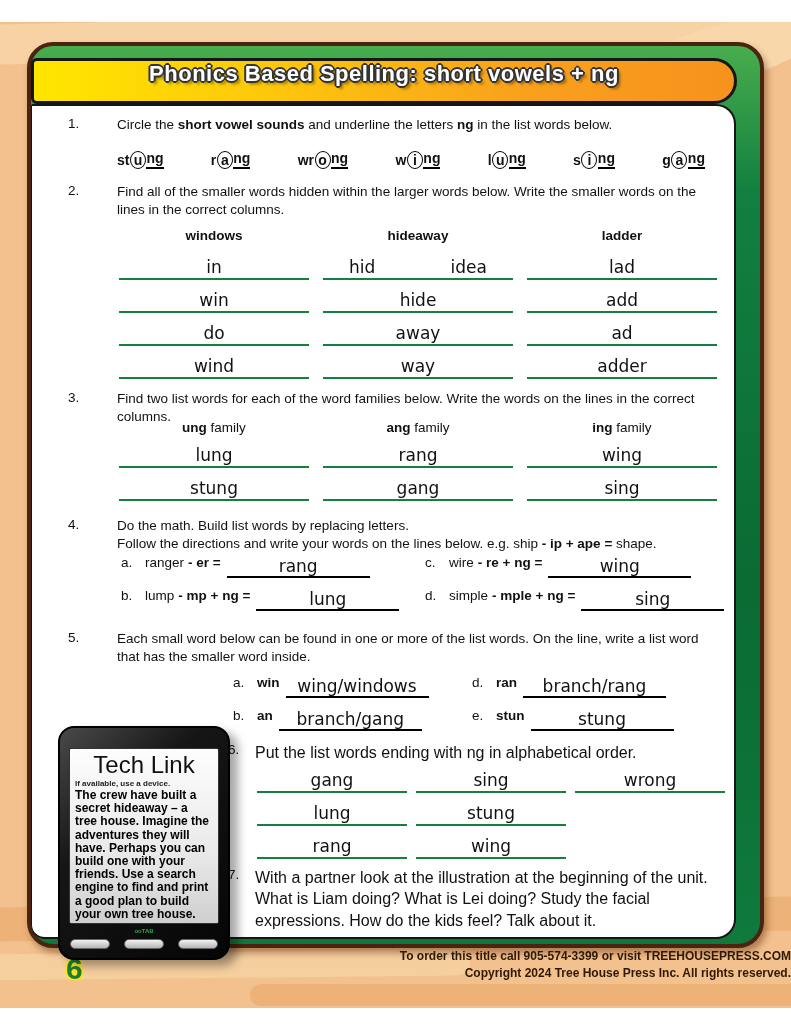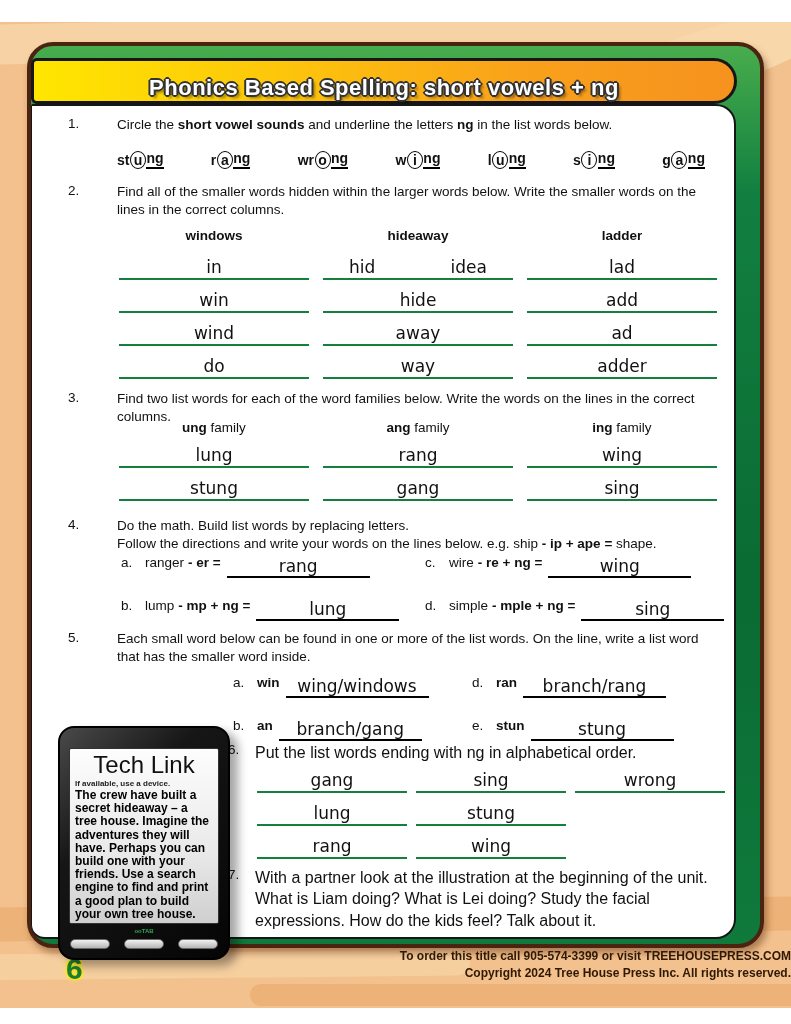--- a/index.html
+++ b/index.html
@@ -11,21 +11,21 @@
   .s1{left:-20px;top:-6px;width:840px;height:40px;background:#f7d2a4;transform:skewY(-1.2deg);border-radius:40px;}
   .s2{right:-60px;top:10px;width:300px;height:60px;background:#f8d7ab;transform:rotate(-18deg);border-radius:50%;}
   .s3{left:-30px;top:880px;width:860px;height:34px;background:#ecb277;transform:skewY(-0.8deg);border-radius:30px;}
   .s4{left:-30px;top:930px;width:500px;height:26px;background:#f6cf9f;transform:skewY(-0.6deg);border-radius:30px;}
   .s5{left:250px;top:962px;width:600px;height:22px;background:#ecb277;border-radius:30px;}
   
   .card{position:absolute;left:27px;top:20px;width:729px;height:898px;border:4px solid #4a2410;border-radius:26px;
         background:linear-gradient(180deg,#48ad4d 0%,#128040 16%,#0a6b33 60%,#0f7a3c 100%);
         box-shadow:3px 5px 7px rgba(90,40,10,.45);}
   .banner{position:absolute;left:0;top:12px;width:700px;height:40px;border:3px solid #161616;
-        border-radius:6px 24px 24px 6px;display:flex;align-items:flex-end;justify-content:center;
+        border-radius:6px 24px 24px 6px;display:flex;align-items:flex-start;justify-content:center;
         background:linear-gradient(90deg,#ffe600 0%,#fdc60b 35%,#f9a11b 70%,#f6921e 100%);}
   .banner-title{font-size:22px;font-weight:bold;color:#fff;letter-spacing:.5px;white-space:nowrap;
         text-shadow:2px 0 0 #333,-2px 0 0 #333,0 2px 0 #333,0 -2px 0 #333,1px 1px 0 #333,-1px -1px 0 #333,
         1px -1px 0 #333,-1px 1px 0 #333,3px 3px 3px rgba(0,0,0,.45);}
   .panel{position:absolute;left:0;top:58px;width:702px;height:831px;background:#fff;border:2px solid #161616;
         border-left-width:1px;border-radius:2px 20px 20px 14px;}
   
   .sec{position:absolute;left:0;width:100%;}
   .qnum{position:absolute;left:36px;top:0;font-size:13.5px;}
   .qtext{margin-left:85px;width:600px;font-size:13.5px;line-height:1.34;}
@@ -40,21 +40,21 @@
   
   .cols3{position:absolute;display:flex;gap:14px;}
   .colblock{width:190px;}
   .colhead{text-align:center;font-size:13.5px;font-weight:bold;}
   .colhead .fam-suffix{font-weight:normal;}
   .ansline{border-bottom:2px solid #15803d;height:31px;display:flex;align-items:flex-end;justify-content:center;}
   .split{justify-content:space-between;padding:0 26px;}
   .hand{font-family:"DejaVu Sans",sans-serif;font-size:17px;line-height:1;padding-bottom:2px;white-space:nowrap;}
   .h2{height:15px;}
   
-  .itemgrid{position:absolute;display:grid;row-gap:20px;font-size:13.5px;}
+  .itemgrid{position:absolute;display:grid;row-gap:10px;font-size:13.5px;}
   .g4{left:89px;grid-template-columns:304px auto;}
   .g5{left:201px;grid-template-columns:239px auto;}
   .qletter{display:inline-block;width:24px;}
   .plain{margin-right:4px;}
   .boldop{margin-right:6px;font-weight:bold;}
   .smallb{font-weight:bold;margin-right:6px;}
   .wline{display:inline-block;width:143px;border-bottom:2px solid #000;text-align:center;vertical-align:-5px;}
   .wline .hand{padding-bottom:1px;display:inline-block;}
   
   .q6grid{position:absolute;left:225px;}
@@ -145,24 +145,24 @@
         <div class="cols3" style="top:122px;left:87px">
           <div class="colblock">
             <div class="colhead h2" style="height:19px">windows</div>
             <div class="ansline">
                 <span class="hand">in</span>
               </div>
             <div class="ansline">
                 <span class="hand">win</span>
               </div>
             <div class="ansline">
+                <span class="hand">do</span>
+              </div>
+            <div class="ansline">
                 <span class="hand">wind</span>
-              </div>
-            <div class="ansline">
-                <span class="hand">do</span>
               </div>
           </div>
           <div class="colblock">
             <div class="colhead h2" style="height:19px">hideaway</div>
             <div class="ansline split">
                 <span class="hand">hid</span>
                 <span class="hand">idea</span>
               </div>
             <div class="ansline">
                 <span class="hand">hide</span>

